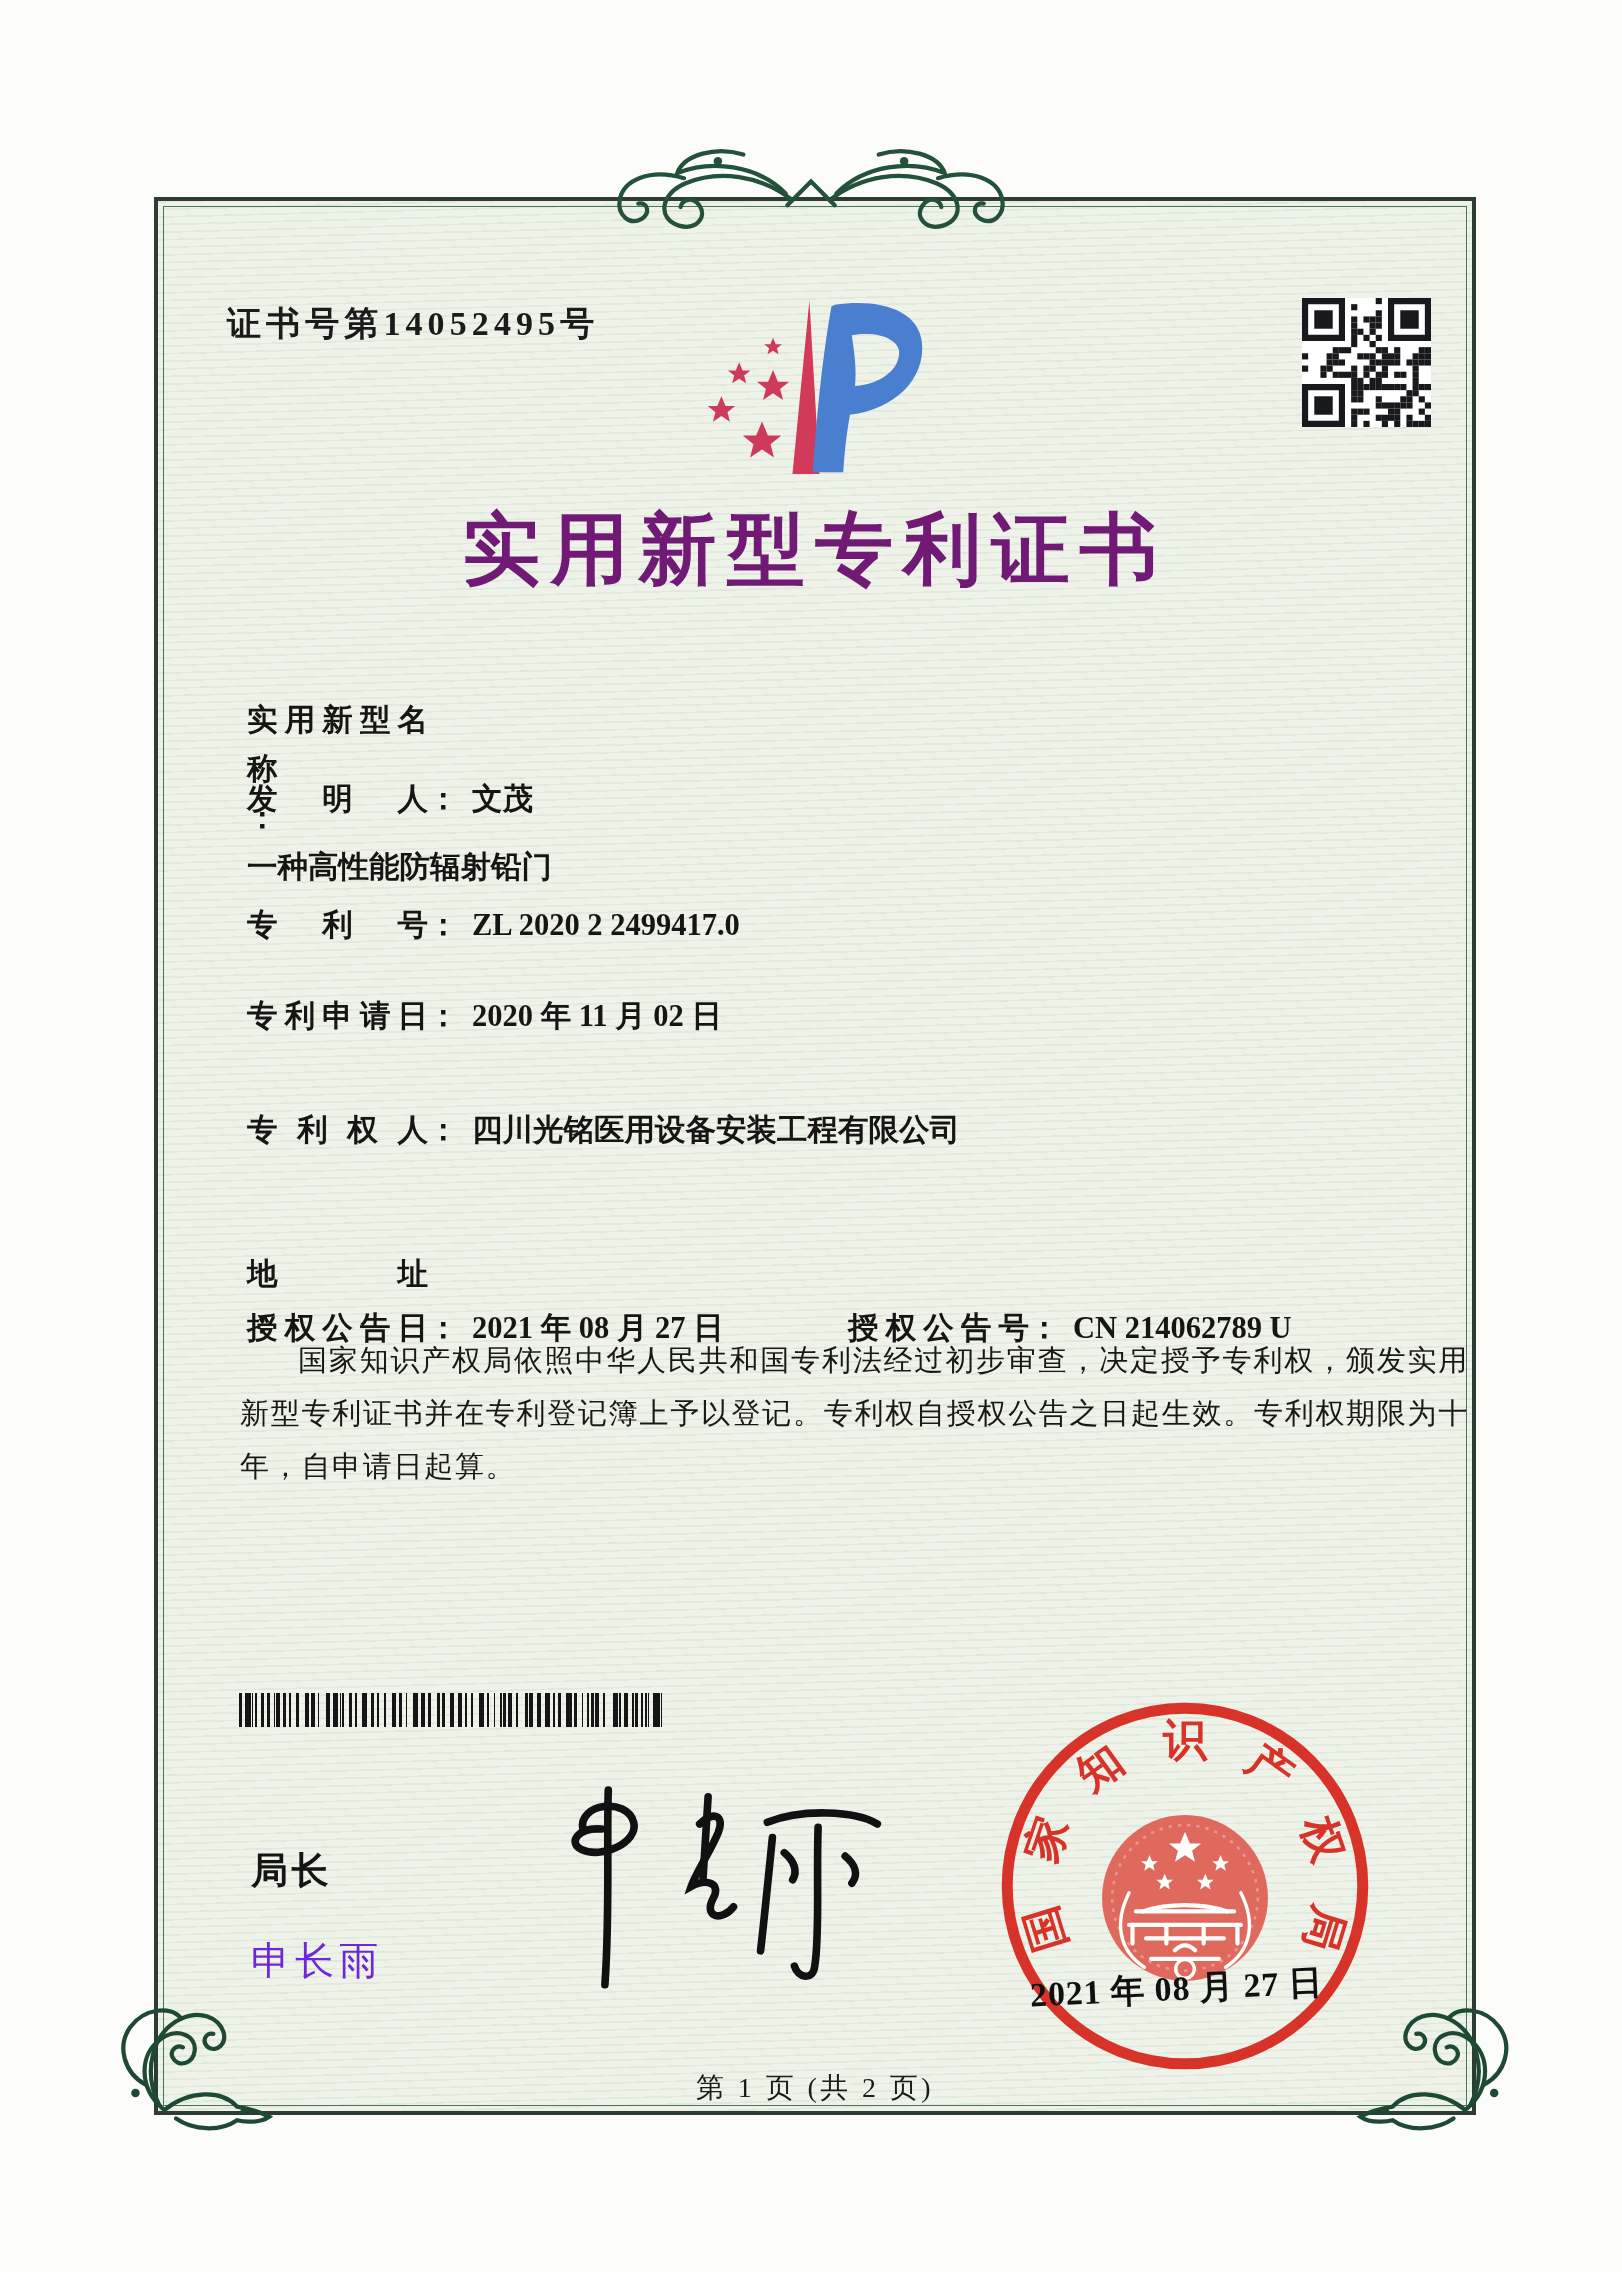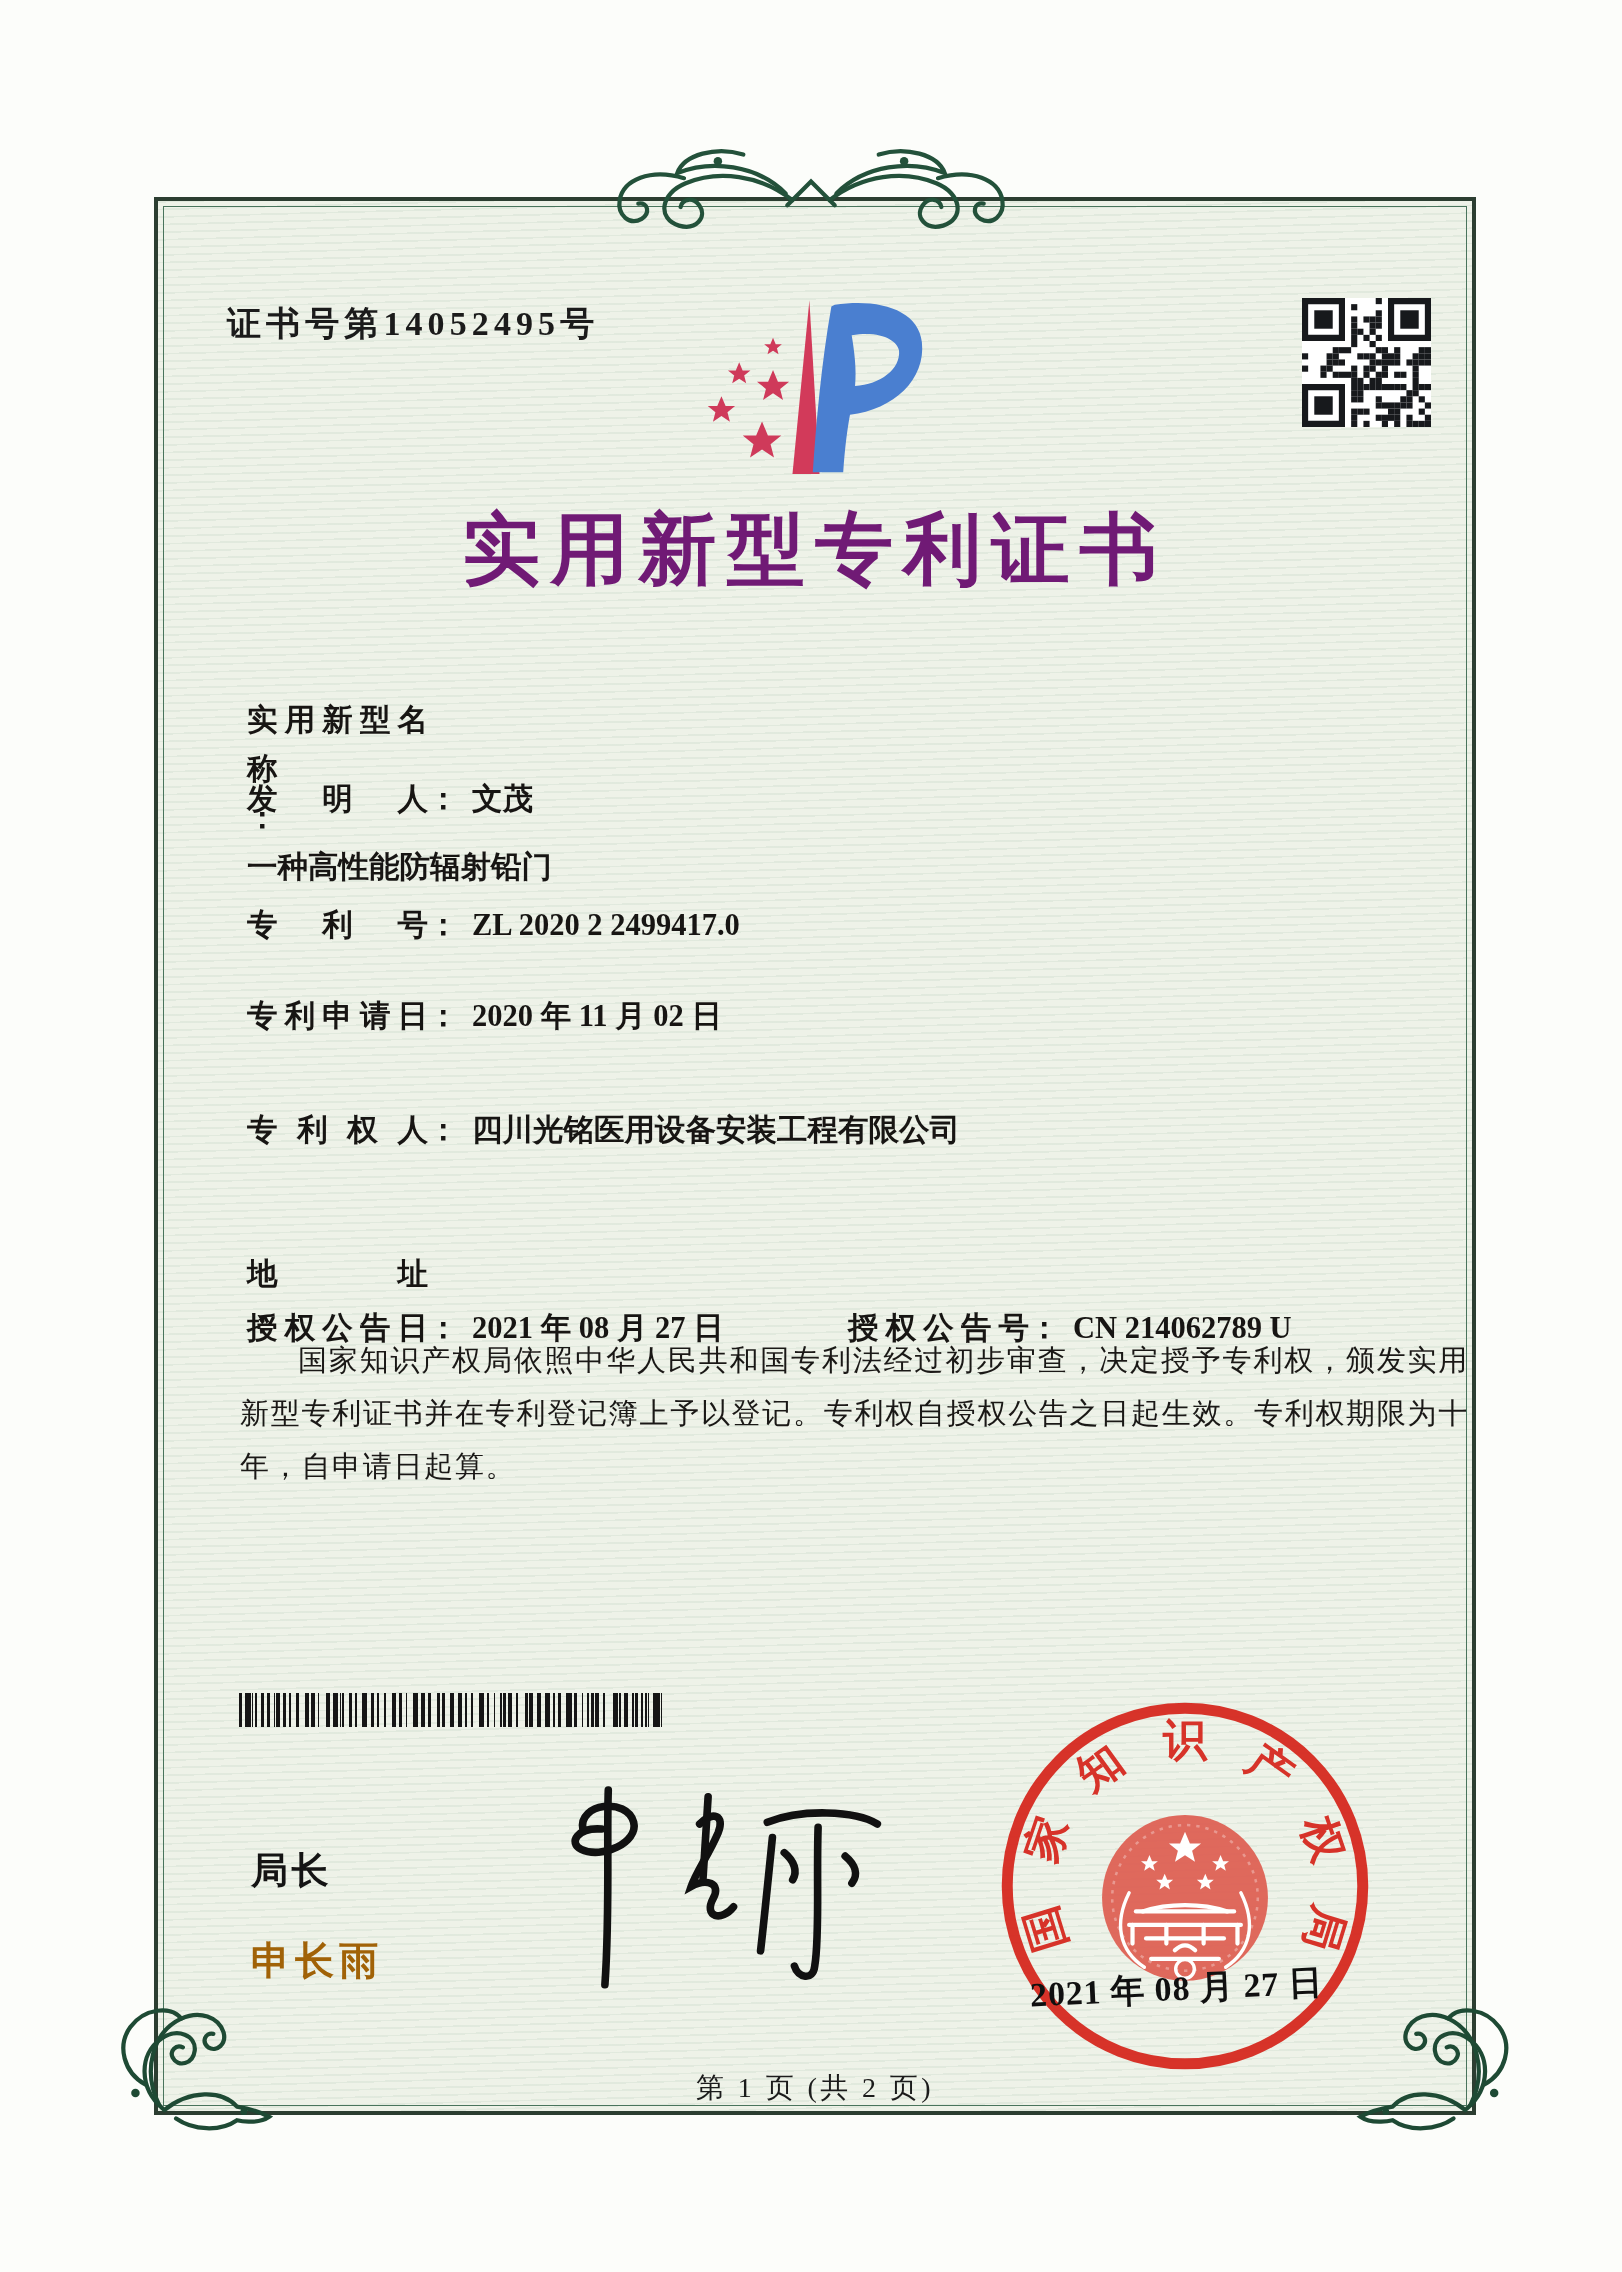--- a/index.html
+++ b/index.html
@@ -31,21 +31,21 @@
   .body-text p{margin:0;text-indent:2em;}
 
   .barcode{position:absolute;left:239px;top:1693px;width:423px;height:34px;
     background:
       repeating-linear-gradient(90deg,#151515 0 3.4px,rgba(0,0,0,0) 3.4px 6px,#151515 6px 7.6px,rgba(0,0,0,0) 7.6px 12.7px,#151515 12.7px 14.4px,rgba(0,0,0,0) 14.4px 22px),
       repeating-linear-gradient(90deg,#151515 0 1.7px,rgba(0,0,0,0) 1.7px 7.6px,#151515 7.6px 12px,rgba(0,0,0,0) 12px 16px,#151515 16px 18px,rgba(0,0,0,0) 18px 29px);}
 
   .officer-title{left:251px;top:1846px;font-family:"Liberation Sans","DejaVu Sans",sans-serif;
                  font-size:37px;font-weight:bold;color:#141414;letter-spacing:3.4px;}
   .officer-name{left:251px;top:1934px;font-family:"Liberation Sans","DejaVu Sans",sans-serif;
-                font-size:39px;font-weight:bold;color:#a16207;letter-spacing:5.1px;}
+                font-size:39px;font-weight:normal;color:#6d28d9;letter-spacing:5.1px;}
 
   .seal{left:992px;top:1693px;width:386px;height:386px;opacity:.95;mix-blend-mode:multiply;}
   .seal-date{left:1030px;top:1966px;font-size:34px;font-weight:bold;color:#101010;
              letter-spacing:0.8px;transform:rotate(-2.5deg);z-index:6;}
 
   .page-num{left:154px;top:2069px;width:1322px;text-align:center;font-size:28px;color:#1b1b1b;letter-spacing:3.4px;}
   .footer-note{left:0;top:2161px;width:1622px;text-align:center;font-size:30.5px;font-weight:bold;
                color:#15130f;letter-spacing:5.1px;}
 </style>
 </head>

